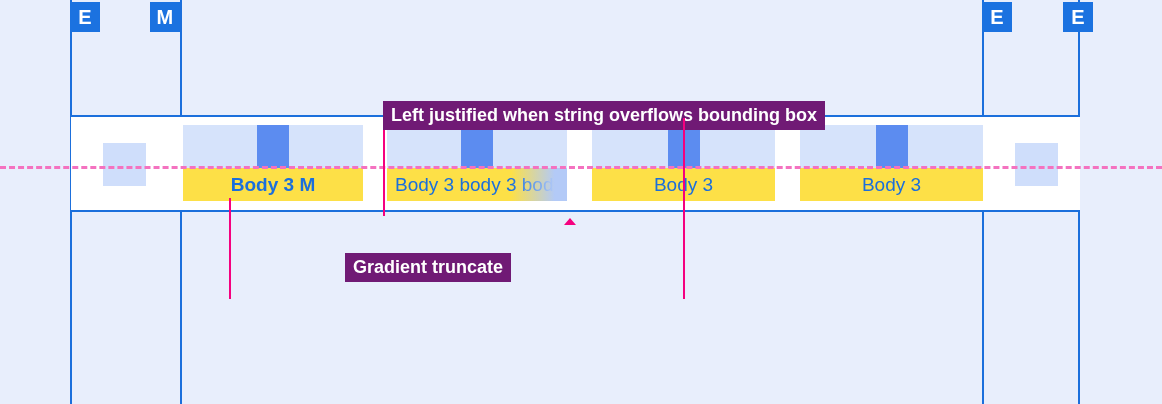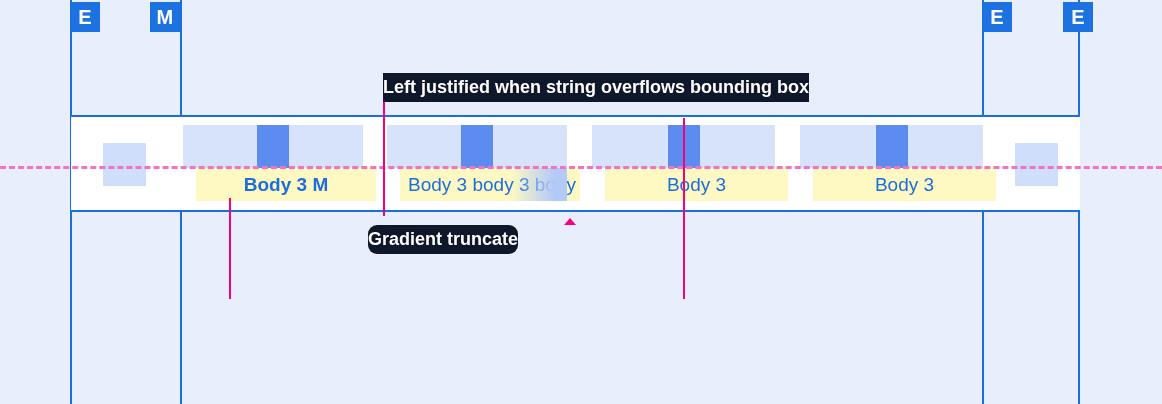--- a/index.html
+++ b/index.html
@@ -89,23 +89,22 @@
     width: 32px;
     height: 43px;
     background: #5c8cf0;
   }
   .cell .label-band {
     position: absolute;
     left: 0;
     top: 43px;
     width: 100%;
     height: 33px;
-    background: #fef9c3;
+    background: #fde047;
     overflow: hidden;
-    margin-left: 13px;
   }
   .cell .label-text {
     position: absolute;
     top: 0;
     height: 33px;
     line-height: 33px;
     font-size: 19px;
     color: #1b6fdc;
     white-space: nowrap;
   }
@@ -138,29 +137,30 @@
     left: 0;
     top: 166px;
     width: 1162px;
     height: 0;
     border-top: 3px dashed #f472c0;
   }
 
   
   .callout {
     position: absolute;
-    background: #0f172a;
+    background: #701a75;
     color: #ffffff;
     font-size: 18px;
     font-weight: bold;
     line-height: 29px;
     height: 29px;
-    padding: 0 0;
+    padding: 0 8px;
     white-space: nowrap;
     box-sizing: border-box;
+    margin-top: 28px;
   }
 
   
   .leader {
     position: absolute;
     width: 2px;
     background: #f5007f;
   }
   
   .tail {
@@ -228,19 +228,19 @@
       <div class="label-text centered">Body 3</div>
     </div>
   </div>
 
   <div class="baseline"></div>
 
   <div class="leader" style="left:383px; top:101px; height:115px;"></div>
   <div class="callout" style="left:383px; top:73px;">Left justified when string overflows bounding box</div>
 
   <div class="tail" style="left:564px; top:218px;"></div>
-  <div class="callout" style="left:368px; top:225px;border-radius:9px;">Gradient truncate</div>
+  <div class="callout" style="left:345px; top:225px;">Gradient truncate</div>
 
   <div class="leader" style="left:229px; top:198px; height:101px;"></div>
 
   <div class="leader" style="left:683px; top:118px; height:181px;"></div>
 
 </div>
 
 </body></html>

